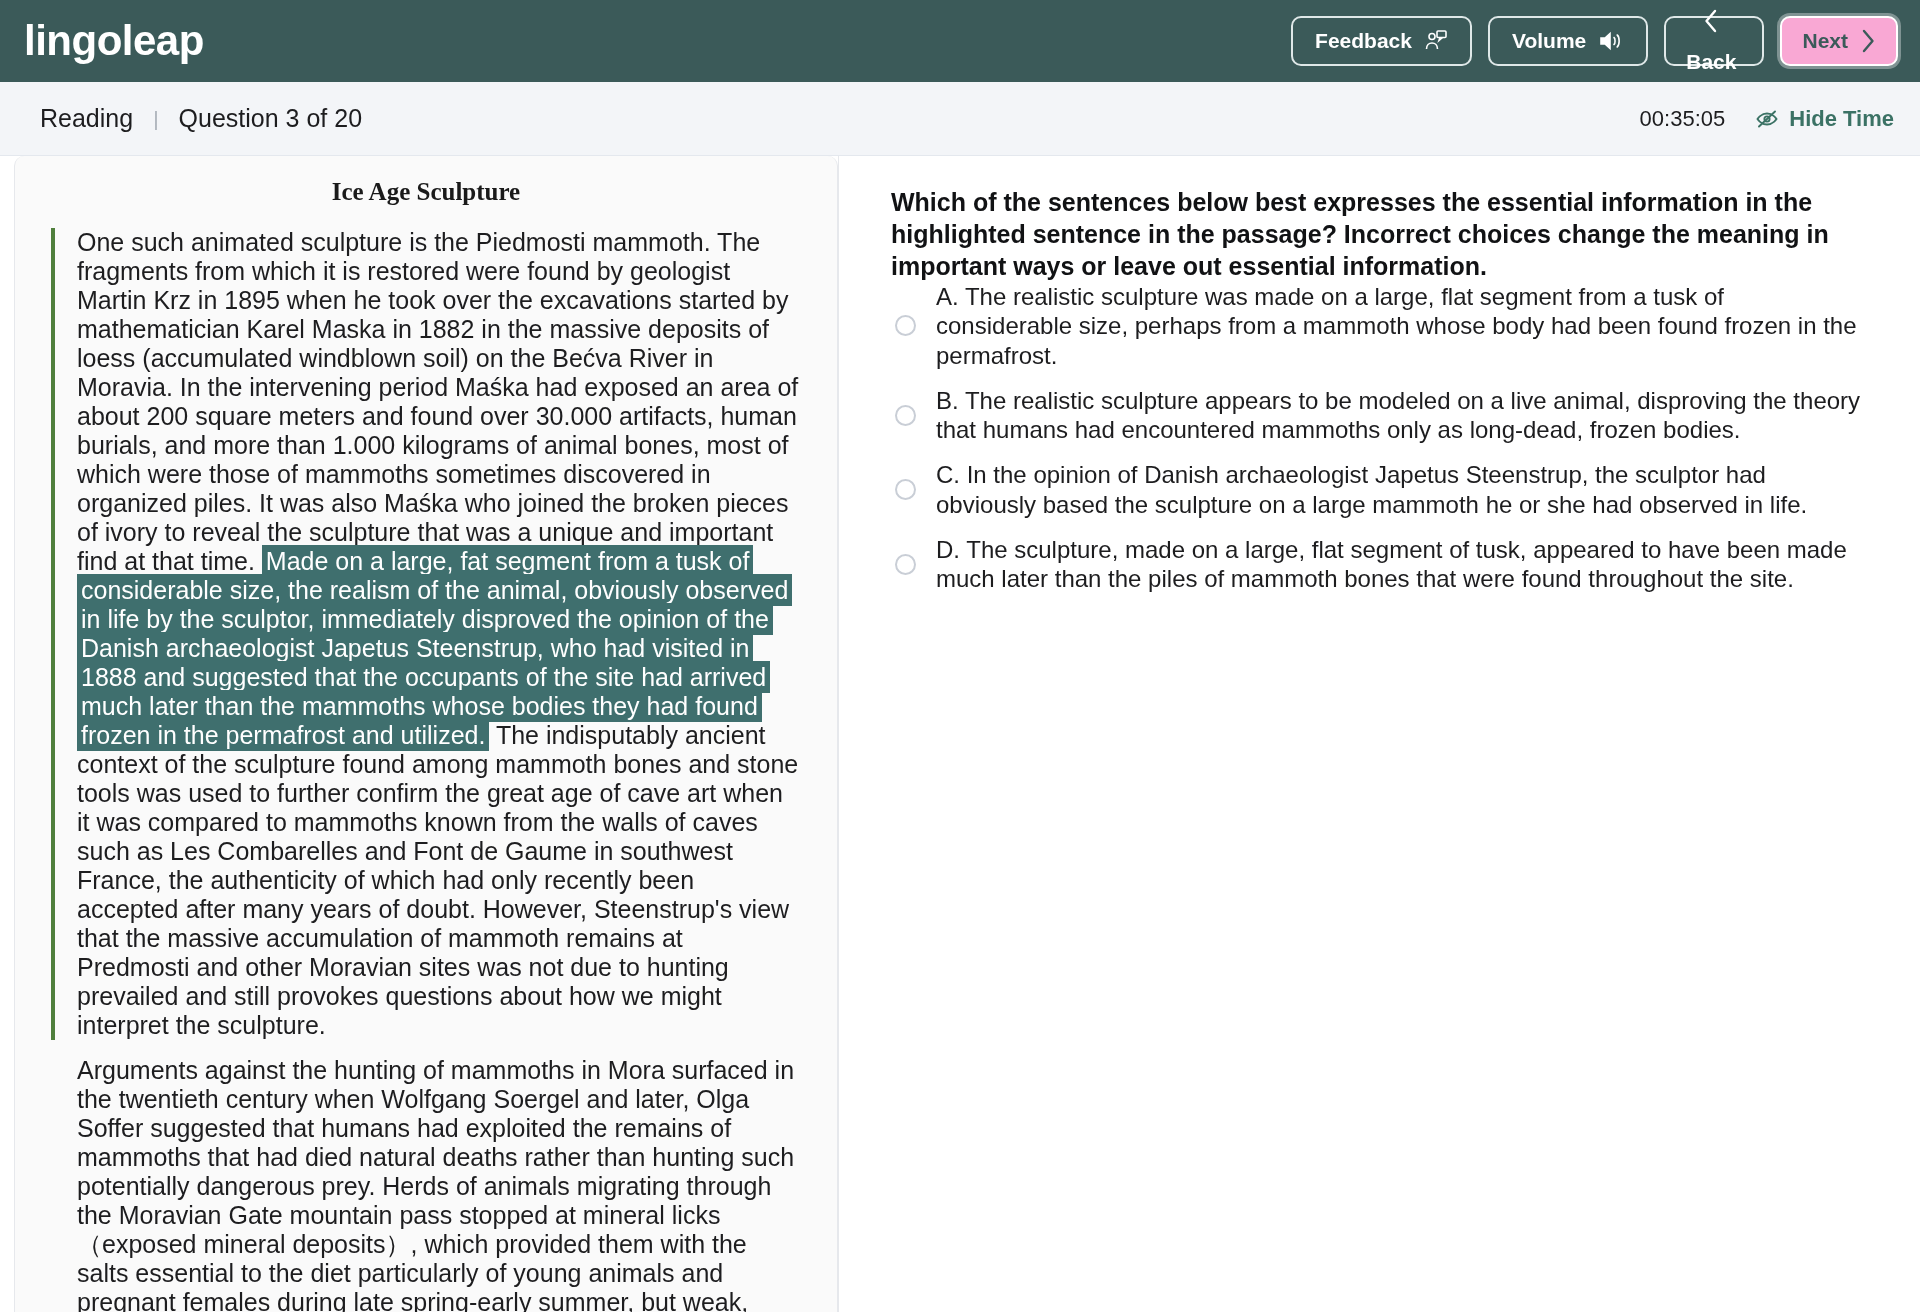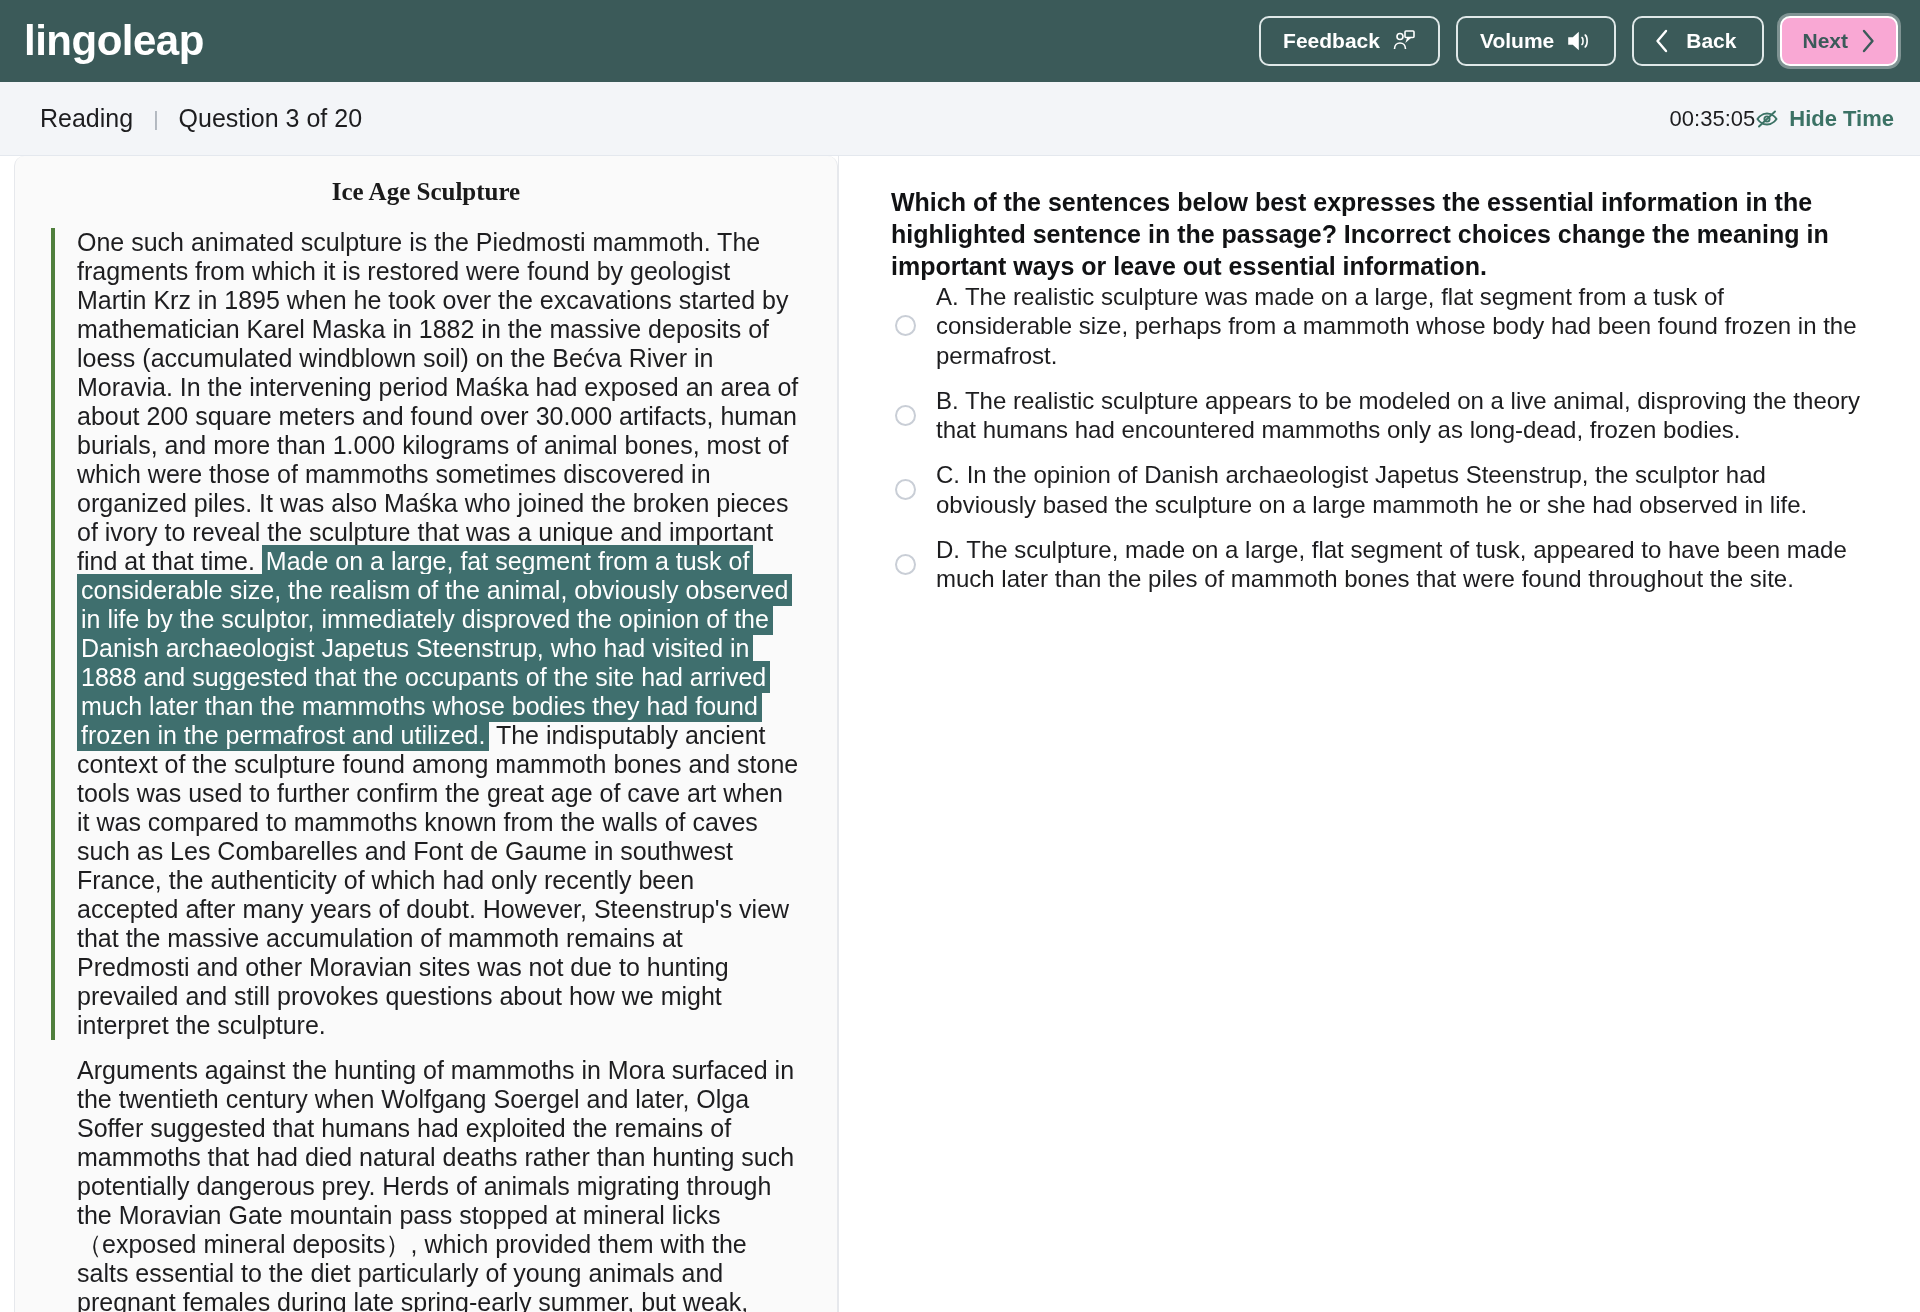--- a/index.html
+++ b/index.html
@@ -48,37 +48,37 @@
     cursor: pointer;
     white-space: nowrap;
   }
   .tb-btn.next {
     background: #f9a8d4;
     color: #3b5a59;
     border-color: #ffffff;
     box-shadow: 0 0 0 3px rgba(255,255,255,0.35);
     padding: 0 20px;
   }
-  .tb-btn.back { padding: 0 26px 0 20px; gap: 16px; }
+  .tb-btn.back { padding: 0 26px 0 20px; gap: 16px; flex-direction: column; }
   .tb-ico { display: inline-flex; align-items: center; }
 
   
   .subbar {
     height: 74px;
     background: #f3f5f8;
     display: flex;
     align-items: center;
     padding: 0 26px 0 40px;
     border-bottom: 1px solid #e4e8ee;
   }
   .subbar-left { display: flex; align-items: center; gap: 20px; }
   .sub-sec { font-size: 25px; color: #1d1d1f; }
   .sub-div { font-size: 21px; color: #aab0b8; }
   .sub-q { font-size: 25px; color: #1d1d1f; }
-  .subbar-right { margin-left: auto; display: flex; align-items: center; }
+  .subbar-right { margin-left: auto; display: flex; align-items: center; gap: 30px; }
   .timer { font-size: 22px; color: #1d1d1f; }
   .hide-time {
     display: flex; align-items: center; gap: 10px;
     font-size: 22px; font-weight: 700; color: #3b7265;
     cursor: pointer;
   }
 
   
   .content {
     display: flex;

